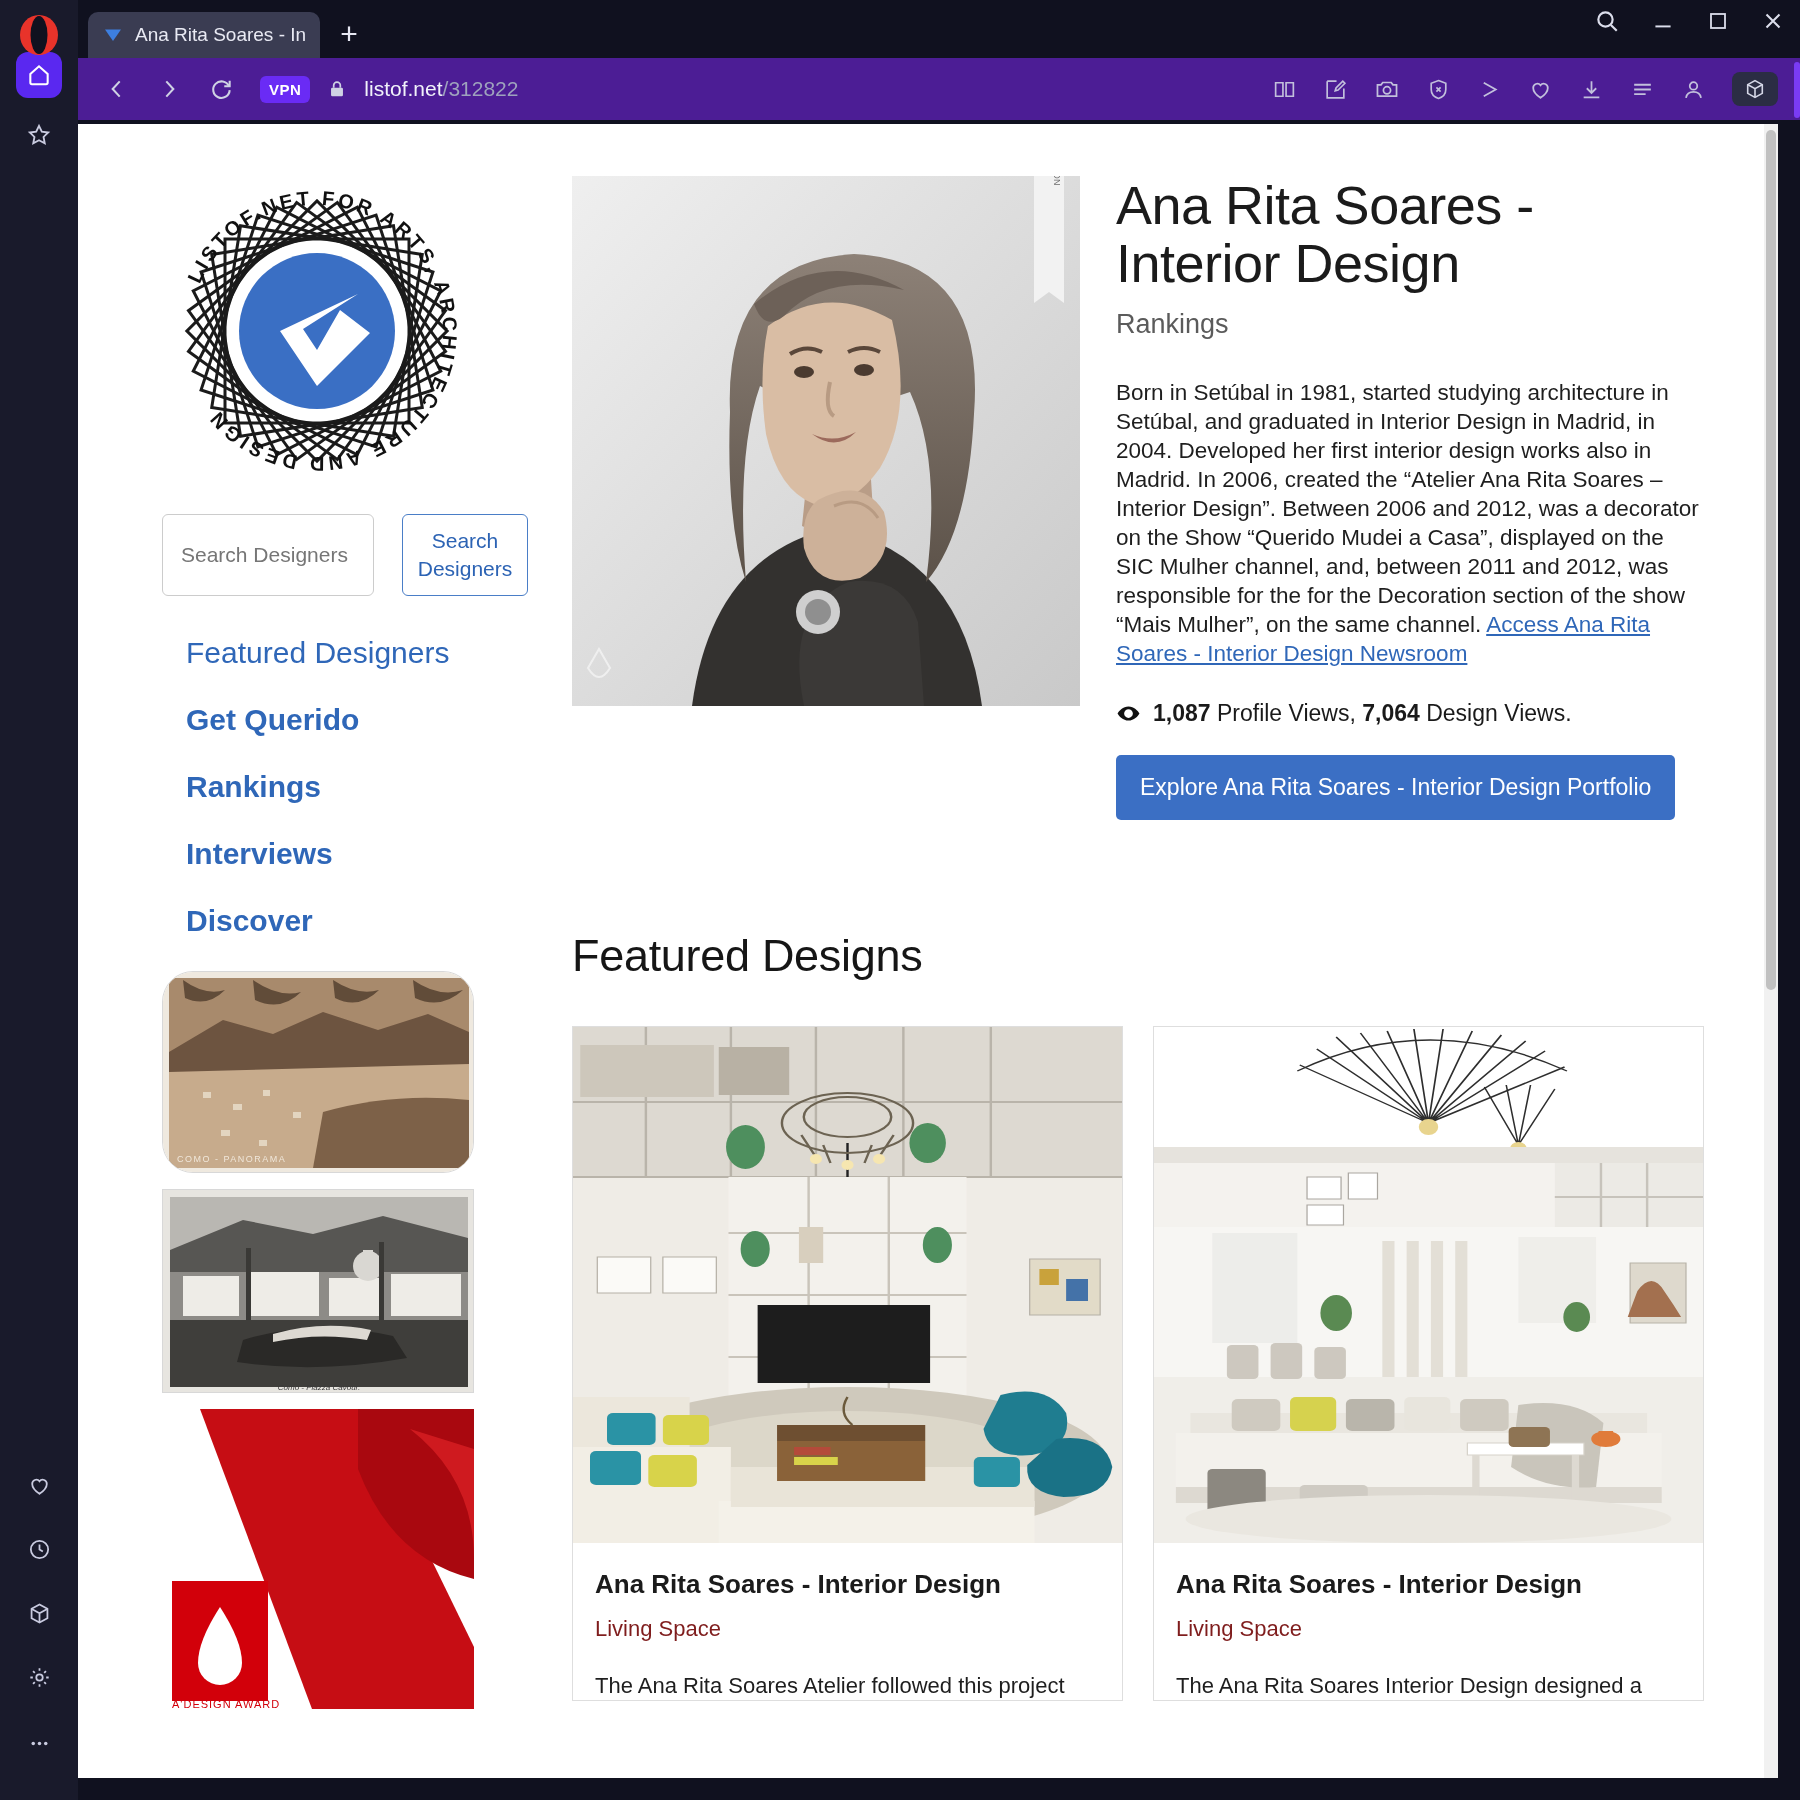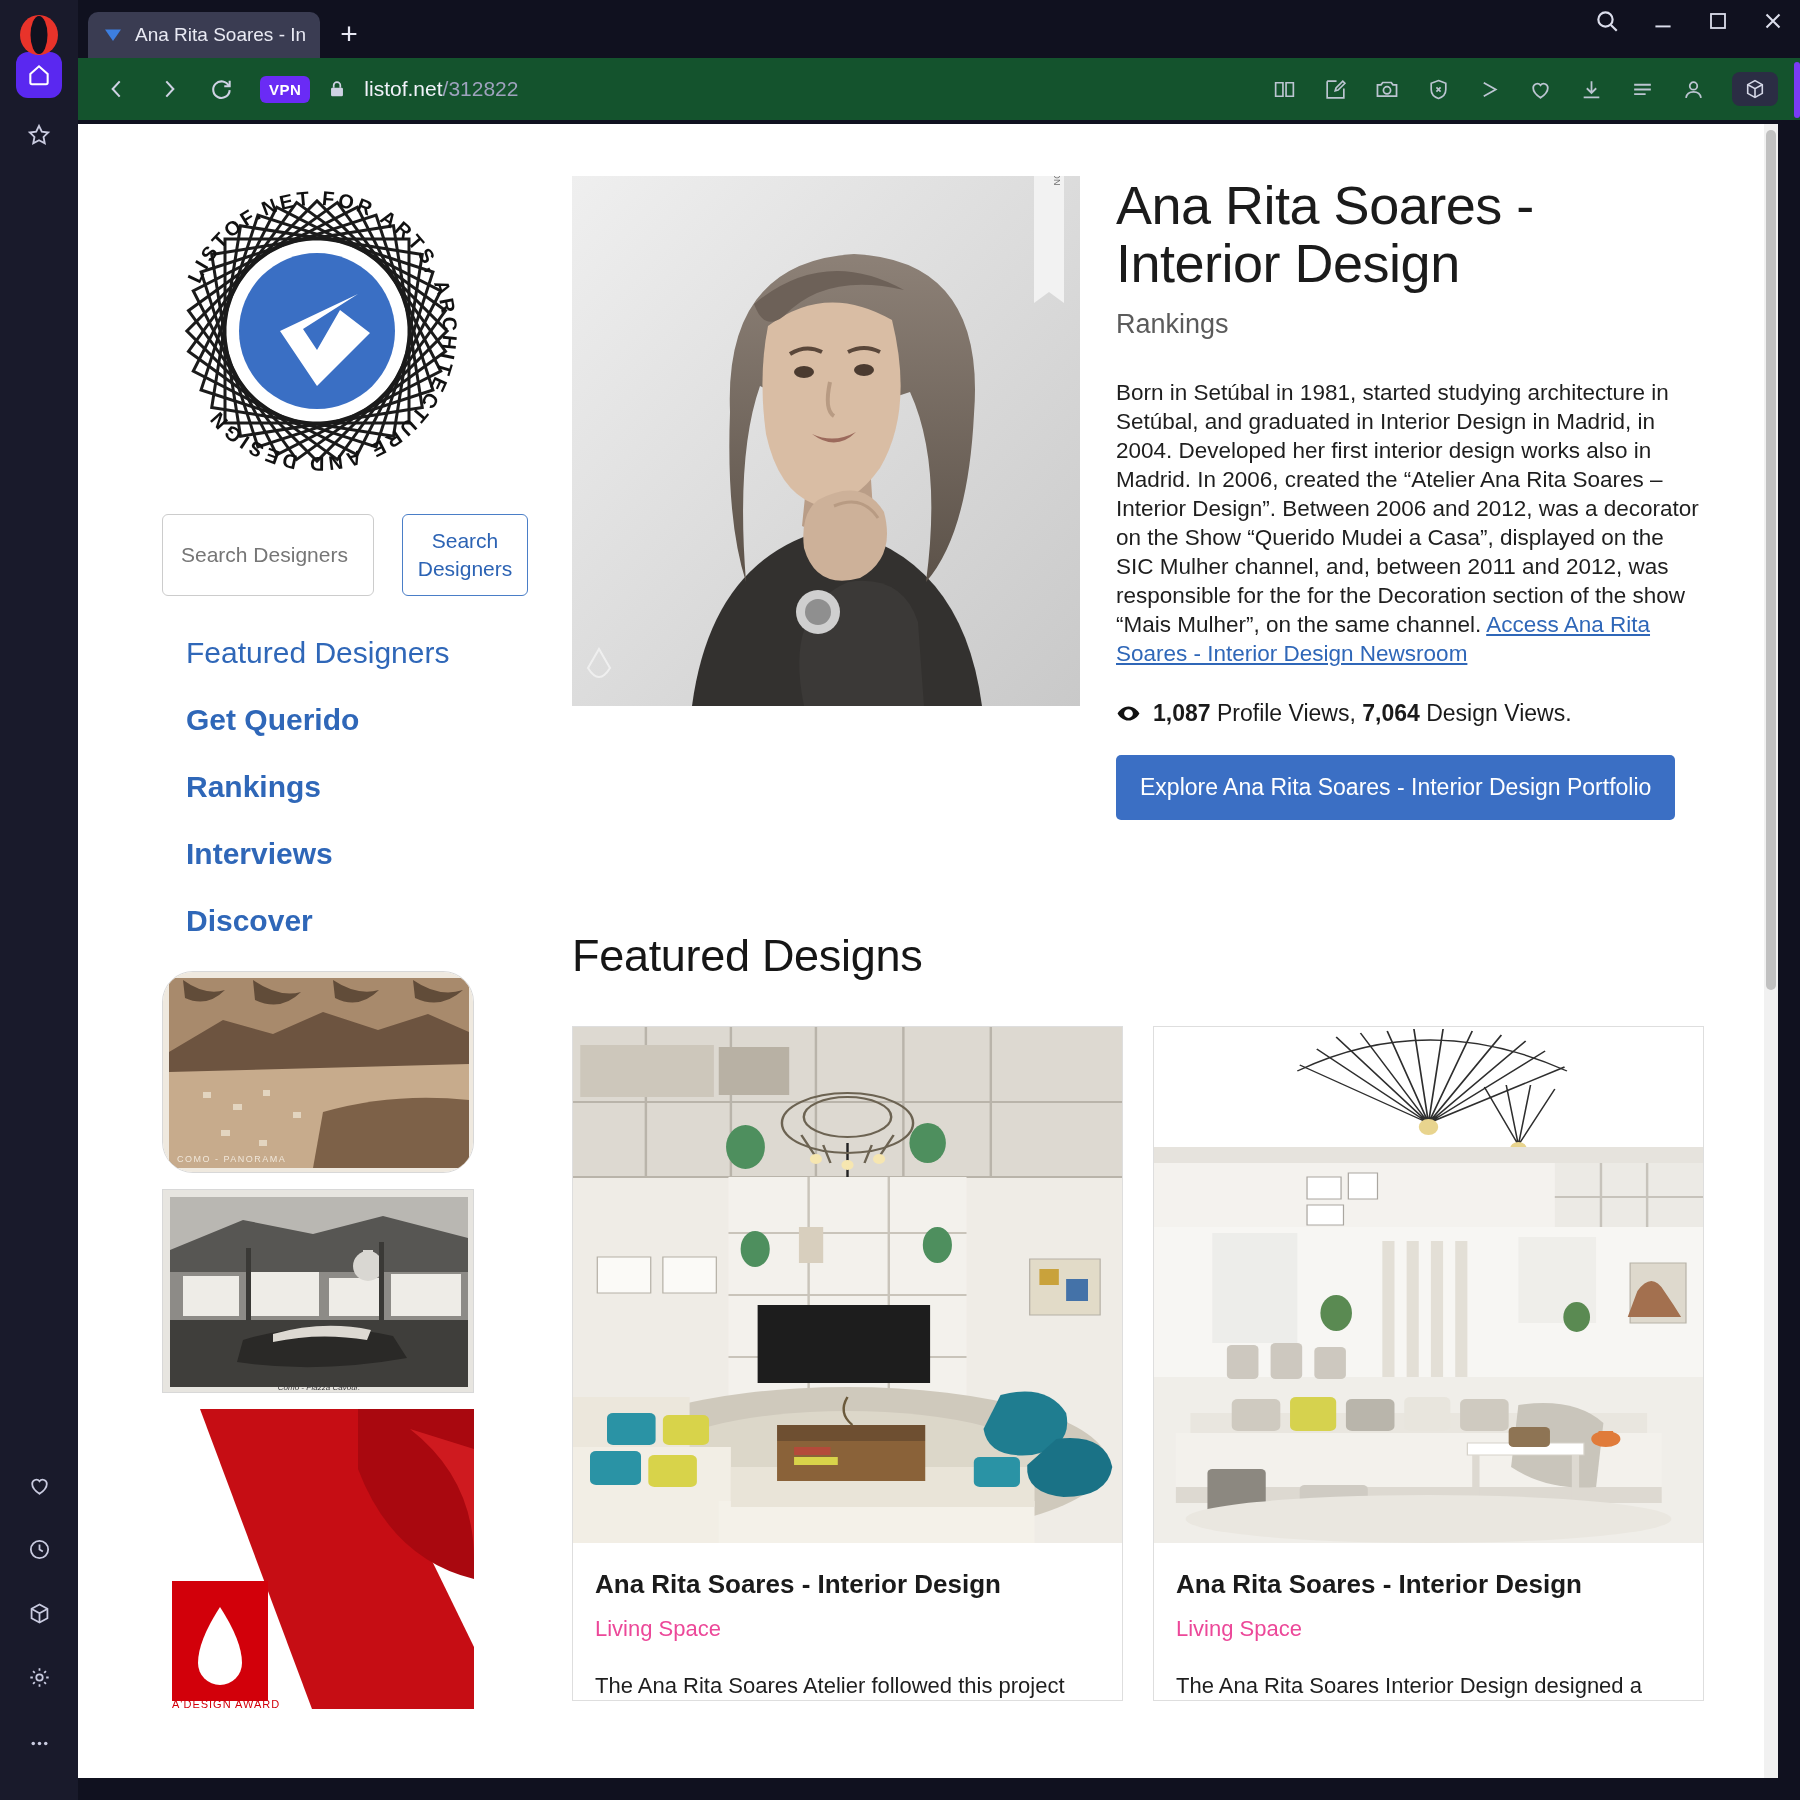--- a/index.html
+++ b/index.html
@@ -64,21 +64,21 @@
     position: absolute; right: 14px; top: 8px;
     display: flex; align-items: center; gap: 30px;
     color: #dcdeec;
   }
 
   
   .addrbar {
     position: absolute; left: 78px; right: 0; top: 58px; height: 62px;
     display: flex; align-items: center; gap: 26px;
     padding: 0 22px 0 26px;
-    background: #14532d;
+    background: #4c1d95;
   }
   .nav-ico { color: #cfd2e4; display: flex; align-items: center; }
   .vpn-badge {
     background: #6a2bf5; color: #fff; font-size: 15px; font-weight: bold;
     border-radius: 6px; padding: 5px 9px; letter-spacing: .5px;
   }
   .urlwrap { display: flex; align-items: center; gap: 16px; flex: 1; }
   .url { font-size: 21px; color: #f1f2fa; }
   .url .dim { color: #9ea2bd; }
   .addr-right { display: flex; align-items: center; gap: 26px; }
@@ -210,21 +210,21 @@
     font-size: 45px; color: #161616; font-weight: normal;
     margin: 110px 0 16px 0; letter-spacing: -.3px;
   }
   .cards { display: flex; gap: 30px; margin-top: 44px; }
   .card {
     flex: 1; border: 1px solid #dedede; background: #fff; overflow: hidden;
   }
   .card-img { width: 100%; height: 516px; display: block; overflow: hidden; position: relative; }
   .card-body { padding: 26px 22px 0 22px; }
   .card-title { font-size: 26px; font-weight: bold; color: #1b1b1b; }
-  .card-sub { font-size: 22px; color: #ec4899; margin-top: 16px; }
+  .card-sub { font-size: 22px; color: #7f1d1d; margin-top: 16px; }
   .card-desc {
     font-size: 22px; color: #1e1e1e; margin-top: 30px;
     line-height: 1.3;
   }
 
   svg { display: block; }
 </style>
 </head>
 <body>
 

